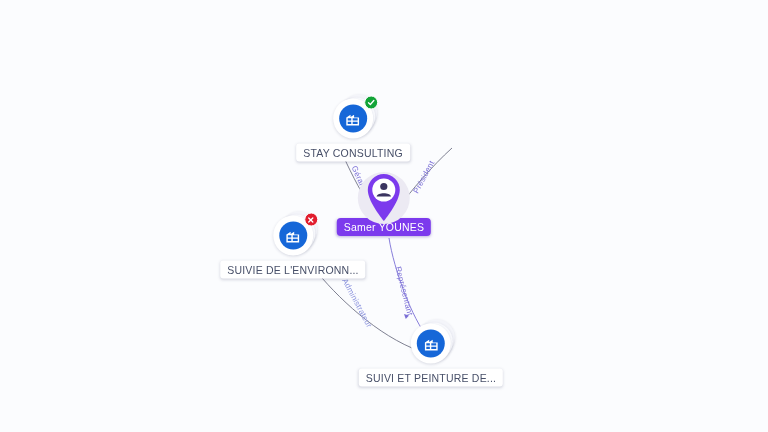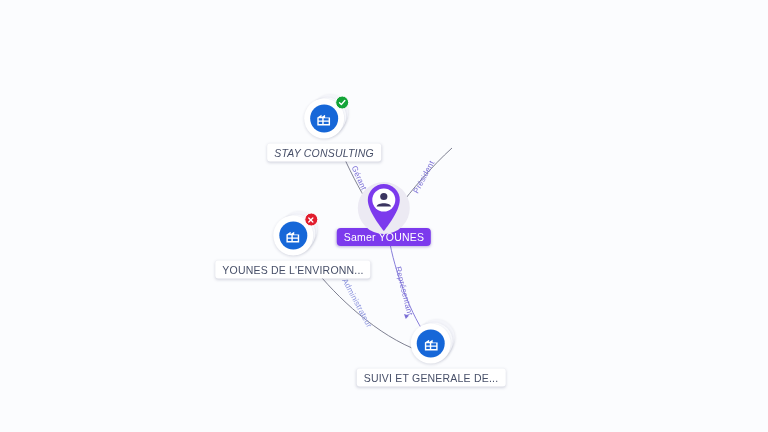--- a/index.html
+++ b/index.html
@@ -167,21 +167,21 @@
   </svg>
 
   <div class="edge-label" style="left:359px; top:178px; color:#7b6fd6; transform:translate(-50%,-50%) rotate(66deg);">Gérant</div>
 
   <div class="edge-label" style="left:424px; top:177px; color:#7b6fd6; transform:translate(-50%,-50%) rotate(-62deg);">Président</div>
 
   <div class="edge-label" style="left:357px; top:303px; color:#8b93de; transform:translate(-50%,-50%) rotate(62deg);">Administrateur</div>
 
   <div class="edge-label" style="left:404px; top:291px; color:#7b6fd6; transform:translate(-50%,-50%) rotate(76deg);">Représentant</div>
 
-  <div class="node company-node" style="left:324px; top:130px;font-style:italic;">
+  <div class="node company-node" style="left:353px; top:130px;">
     <div class="disc-stack">
       <div class="layer l3"></div>
       <div class="layer l2"></div>
       <div class="layer l1"></div>
       <div class="inner-circle">
         <svg width="17" height="17" viewBox="0 0 24 24" fill="#ffffff">
           <path d="M3 21V10l6-4v3l5-3v4h7v11H3zm2-2h5v-3H5v3zm0-5h5v-3H5v3zm7 5h7v-3h-7v3zm0-5h7v-3h-7v3z"></path>
         </svg>
       </div>
       <div class="badge ok">
@@ -203,38 +203,38 @@
         <svg width="17" height="17" viewBox="0 0 24 24" fill="#ffffff">
           <path d="M3 21V10l6-4v3l5-3v4h7v11H3zm2-2h5v-3H5v3zm0-5h5v-3H5v3zm7 5h7v-3h-7v3zm0-5h7v-3h-7v3z"></path>
         </svg>
       </div>
       <div class="badge err">
         <svg width="7" height="7" viewBox="0 0 24 24" fill="none" stroke="#ffffff" stroke-width="4.5" stroke-linecap="round">
           <path d="M5 5 L19 19 M19 5 L5 19"></path>
         </svg>
       </div>
     </div>
-    <div class="node-label">YOUNES DE L'ENVIRONN...</div>
+    <div class="node-label">SUIVIE DE L'ENVIRONN...</div>
   </div>
 
   <div class="node company-node" style="left:431px; top:355px;">
     <div class="disc-stack">
       <div class="layer l3"></div>
       <div class="layer l2"></div>
       <div class="layer l1"></div>
       <div class="inner-circle">
         <svg width="17" height="17" viewBox="0 0 24 24" fill="#ffffff">
           <path d="M3 21V10l6-4v3l5-3v4h7v11H3zm2-2h5v-3H5v3zm0-5h5v-3H5v3zm7 5h7v-3h-7v3zm0-5h7v-3h-7v3z"></path>
         </svg>
       </div>
     </div>
-    <div class="node-label">SUIVI ET GENERALE DE...</div>
-  </div>
-
-  <div class="node person-node" style="left:384px; top:214px;">
+    <div class="node-label">SUIVI ET PEINTURE DE...</div>
+  </div>
+
+  <div class="node person-node" style="left:384px; top:204px;">
     <div class="halo">
       <svg class="pin" viewBox="0 0 40 50" xmlns="http://www.w3.org/2000/svg">
         <path d="M20 49 C20 49 36 30 36 18 A16 16 0 1 0 4 18 C4 30 20 49 20 49 Z" fill="#7c3aed"></path>
         <circle cx="20" cy="18" r="11.5" fill="#ffffff"></circle>
         <circle cx="20" cy="14.5" r="3.6" fill="#3b3560"></circle>
         <path d="M12.8 24.5 C13.6 20.2 26.4 20.2 27.2 24.5 Z" fill="#3b3560"></path>
       </svg>
     </div>
     <div class="node-label">Samer YOUNES</div>
   </div>

